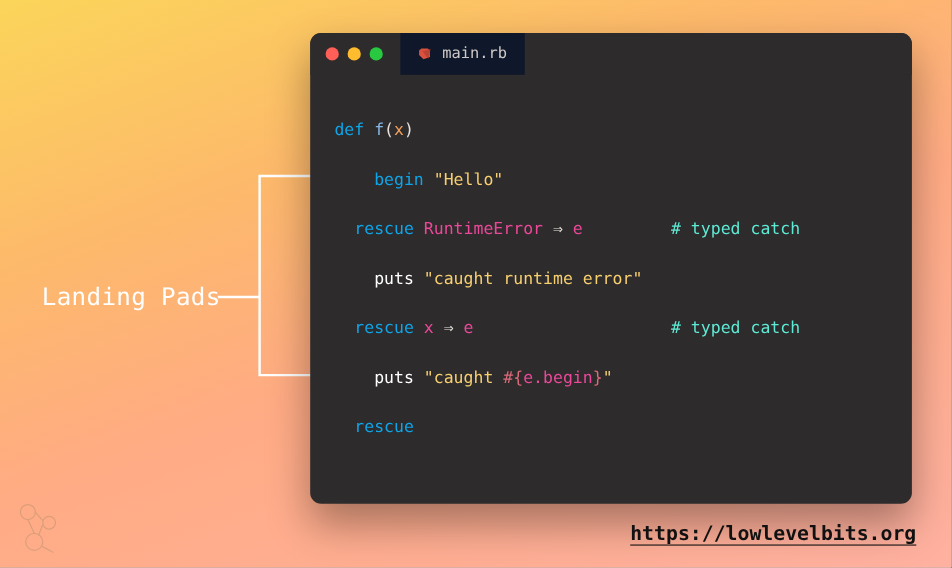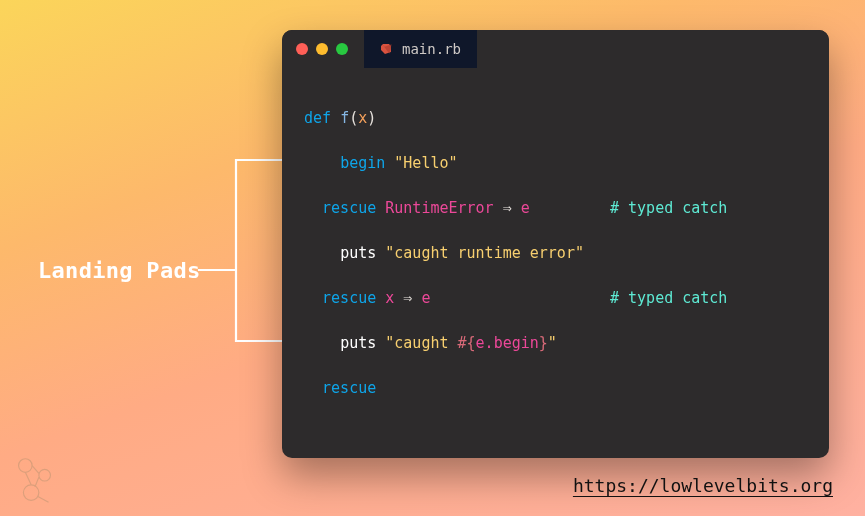--- a/index.html
+++ b/index.html
@@ -9,21 +9,21 @@
     font-family: ui-monospace, "SF Mono", Menlo, Consolas, monospace;
     position: relative;
   }
 
   
   .label {
     position: absolute;
     left: 38px;
     top: 258px;
     color: #fff;
-    font-weight: 700;
+    font-weight: 400;
     font-size: 22px;
     letter-spacing: .3px;
   }
   svg.arrows {
     position: absolute;
     left: 0; top: 0;
     width: 865px; height: 516px;
     pointer-events: none;
   }
 
@@ -96,21 +96,21 @@
   .interp  { color: #d96a79; }   
   .glyph   { color: #e6e1dc; }
 
   
   .link {
     position: absolute;
     right: 32px;
     bottom: 20px;
     color: #111;
     font-size: 18px;
-    font-weight: 400;
+    font-weight: 700;
     text-decoration: underline;
     text-underline-offset: 4px;
     font-family: ui-monospace, "SF Mono", Menlo, Consolas, monospace;
   }
 
   
   .doodle {
     position: absolute;
     left: 6px;
     bottom: 6px;

